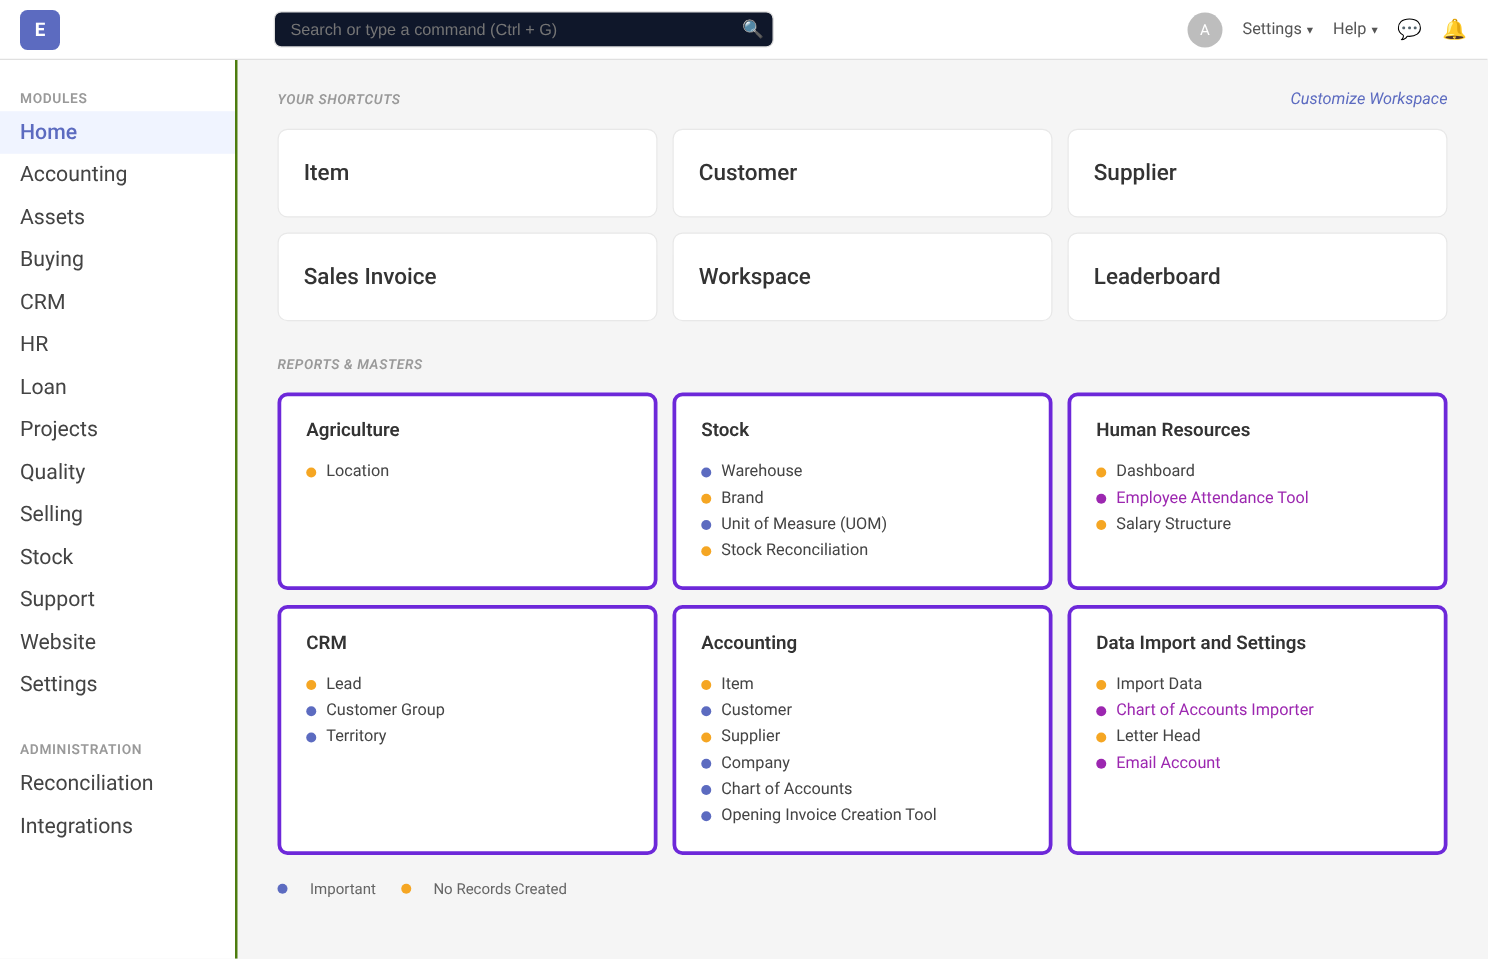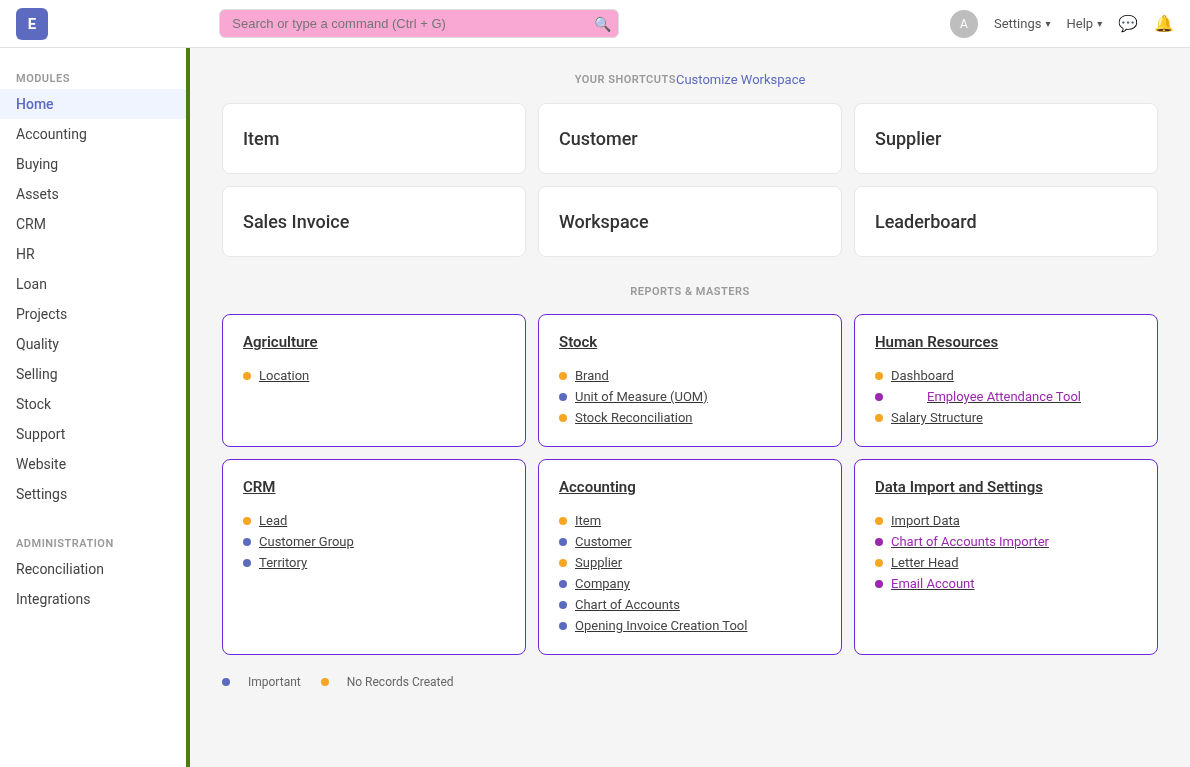--- a/index.html
+++ b/index.html
@@ -12,58 +12,57 @@
     }
     .app-icon {
       width: 32px; height: 32px; background: #5c6bc0; border-radius: 6px;
       display: flex; align-items: center; justify-content: center; color: #fff; font-weight: bold; font-size: 15px;
     }
     .search-bar {
       flex: 1; max-width: 400px; margin: 0 auto; position: relative; display: flex; align-items: center;
     }
     .search-bar input {
       width: 100%; padding: 6px 32px 6px 12px; border: 1px solid #ddd; border-radius: 6px;
-      font-size: 13px; color: #666; background: #f9a8d4; outline: none;
+      font-size: 13px; color: #666; background: #0f172a; outline: none;
     }
     .search-icon { position: absolute; right: 8px; color: #999; font-size: 14px; }
     .nav-right { display: flex; align-items: center; gap: 16px; margin-left: auto; }
     .nav-avatar { width: 28px; height: 28px; background: #bdbdbd; border-radius: 50%; display: flex; align-items: center; justify-content: center; font-size: 12px; color: #fff; }
     .nav-btn { display: flex; align-items: center; gap: 4px; color: #555; font-size: 13px; cursor: pointer; }
     .caret { font-size: 10px; }
     .nav-icon-btn { color: #666; font-size: 16px; cursor: pointer; }
     .notif-icon { color: #f5a623; font-size: 16px; cursor: pointer; }
 
     
     .layout { display: flex; margin-top: 48px; min-height: calc(100vh - 48px); }
 
     
-    .sidebar { width: 190px; background: #fff; border-right: 4px solid #4d7c0f; padding: 16px 0; flex-shrink: 0; }
+    .sidebar { width: 190px; background: #fff; border-right: 2px solid #4d7c0f; padding: 16px 0; flex-shrink: 0; }
     .sidebar-section-label { font-size: 11px; color: #999; font-weight: 600; padding: 8px 16px 4px; letter-spacing: 0.5px; text-transform: uppercase; }
-    .sidebar-item { padding: 7px 16px; cursor: pointer; color: #444; font-size: 14px; border-radius: 0; }
+    .sidebar-item { padding: 7px 16px; cursor: pointer; color: #444; font-size: 17px; border-radius: 0; }
     .sidebar-item.active { background: #f0f4ff; color: #5c6bc0; font-weight: 500; }
 
     
     .main { flex: 1; padding: 24px 32px; overflow-y: auto; }
-    .section-header { display: flex; align-items: center; justify-content: center; margin-bottom: 16px; }
+    .section-header { display: flex; align-items: center; justify-content: space-between; margin-bottom: 16px; font-style: italic; }
     .section-title { font-size: 11px; color: #999; font-weight: 600; text-transform: uppercase; letter-spacing: 0.5px; }
     .customize-link { font-size: 13px; color: #5c6bc0; cursor: pointer; }
 
     
     .shortcuts-grid { display: grid; grid-template-columns: repeat(3, 1fr); gap: 12px; margin-bottom: 28px; }
     .shortcut-card {
       background: #fff; border: 1px solid #e8e8e8; border-radius: 8px; padding: 24px 20px;
       cursor: pointer; font-size: 18px; font-weight: 500; color: #333;
     }
 
     
     .reports-grid { display: grid; grid-template-columns: repeat(3, 1fr); gap: 12px; }
     .report-card {
-      background: #fff; border: 1px solid #6d28d9; border-radius: 8px; padding: 18px 20px;
+      background: #fff; border: 3px solid #6d28d9; border-radius: 8px; padding: 18px 20px;
       cursor: pointer;
-      text-decoration: underline;
     }
     .report-card-title { font-size: 15px; font-weight: 600; color: #333; margin-bottom: 14px; }
     .report-item { display: flex; align-items: center; gap: 8px; padding: 3px 0; font-size: 13px; color: #444; cursor: pointer; }
     .dot { width: 8px; height: 8px; border-radius: 50%; flex-shrink: 0; }
     .dot-blue { background: #5c6bc0; }
     .dot-orange { background: #f5a623; }
     .dot-purple { background: #9c27b0; }
 
     
     .legend { display: flex; gap: 20px; margin-top: 20px; align-items: center; }
@@ -92,22 +91,22 @@
     <span class="notif-icon">🔔</span>
   </div>
 </nav>
 
 <div class="layout">
 
   <aside class="sidebar">
     <div class="sidebar-section-label">MODULES</div>
     <div class="sidebar-item active">Home</div>
     <div class="sidebar-item">Accounting</div>
+    <div class="sidebar-item">Assets</div>
     <div class="sidebar-item">Buying</div>
-    <div class="sidebar-item">Assets</div>
     <div class="sidebar-item">CRM</div>
     <div class="sidebar-item">HR</div>
     <div class="sidebar-item">Loan</div>
     <div class="sidebar-item">Projects</div>
     <div class="sidebar-item">Quality</div>
     <div class="sidebar-item">Selling</div>
     <div class="sidebar-item">Stock</div>
     <div class="sidebar-item">Support</div>
     <div class="sidebar-item">Website</div>
     <div class="sidebar-item">Settings</div>
@@ -144,20 +143,24 @@
         <div class="report-card-title">Agriculture</div>
         <div class="report-item">
           <div class="dot dot-orange"></div>
           <span>Location</span>
         </div>
       </div>
 
       <div class="report-card">
         <div class="report-card-title">Stock</div>
         <div class="report-item">
+          <div class="dot dot-blue"></div>
+          <span>Warehouse</span>
+        </div>
+        <div class="report-item">
           <div class="dot dot-orange"></div>
           <span>Brand</span>
         </div>
         <div class="report-item">
           <div class="dot dot-blue"></div>
           <span>Unit of Measure (UOM)</span>
         </div>
         <div class="report-item">
           <div class="dot dot-orange"></div>
           <span>Stock Reconciliation</span>
@@ -165,21 +168,21 @@
       </div>
 
       <div class="report-card">
         <div class="report-card-title">Human Resources</div>
         <div class="report-item">
           <div class="dot dot-orange"></div>
           <span>Dashboard</span>
         </div>
         <div class="report-item">
           <div class="dot dot-purple"></div>
-          <span style="color: #9c27b0; margin-left: 36px;">Employee Attendance Tool</span>
+          <span style="color: #9c27b0;">Employee Attendance Tool</span>
         </div>
         <div class="report-item">
           <div class="dot dot-orange"></div>
           <span>Salary Structure</span>
         </div>
       </div>
 
       <div class="report-card">
         <div class="report-card-title">CRM</div>
         <div class="report-item">

